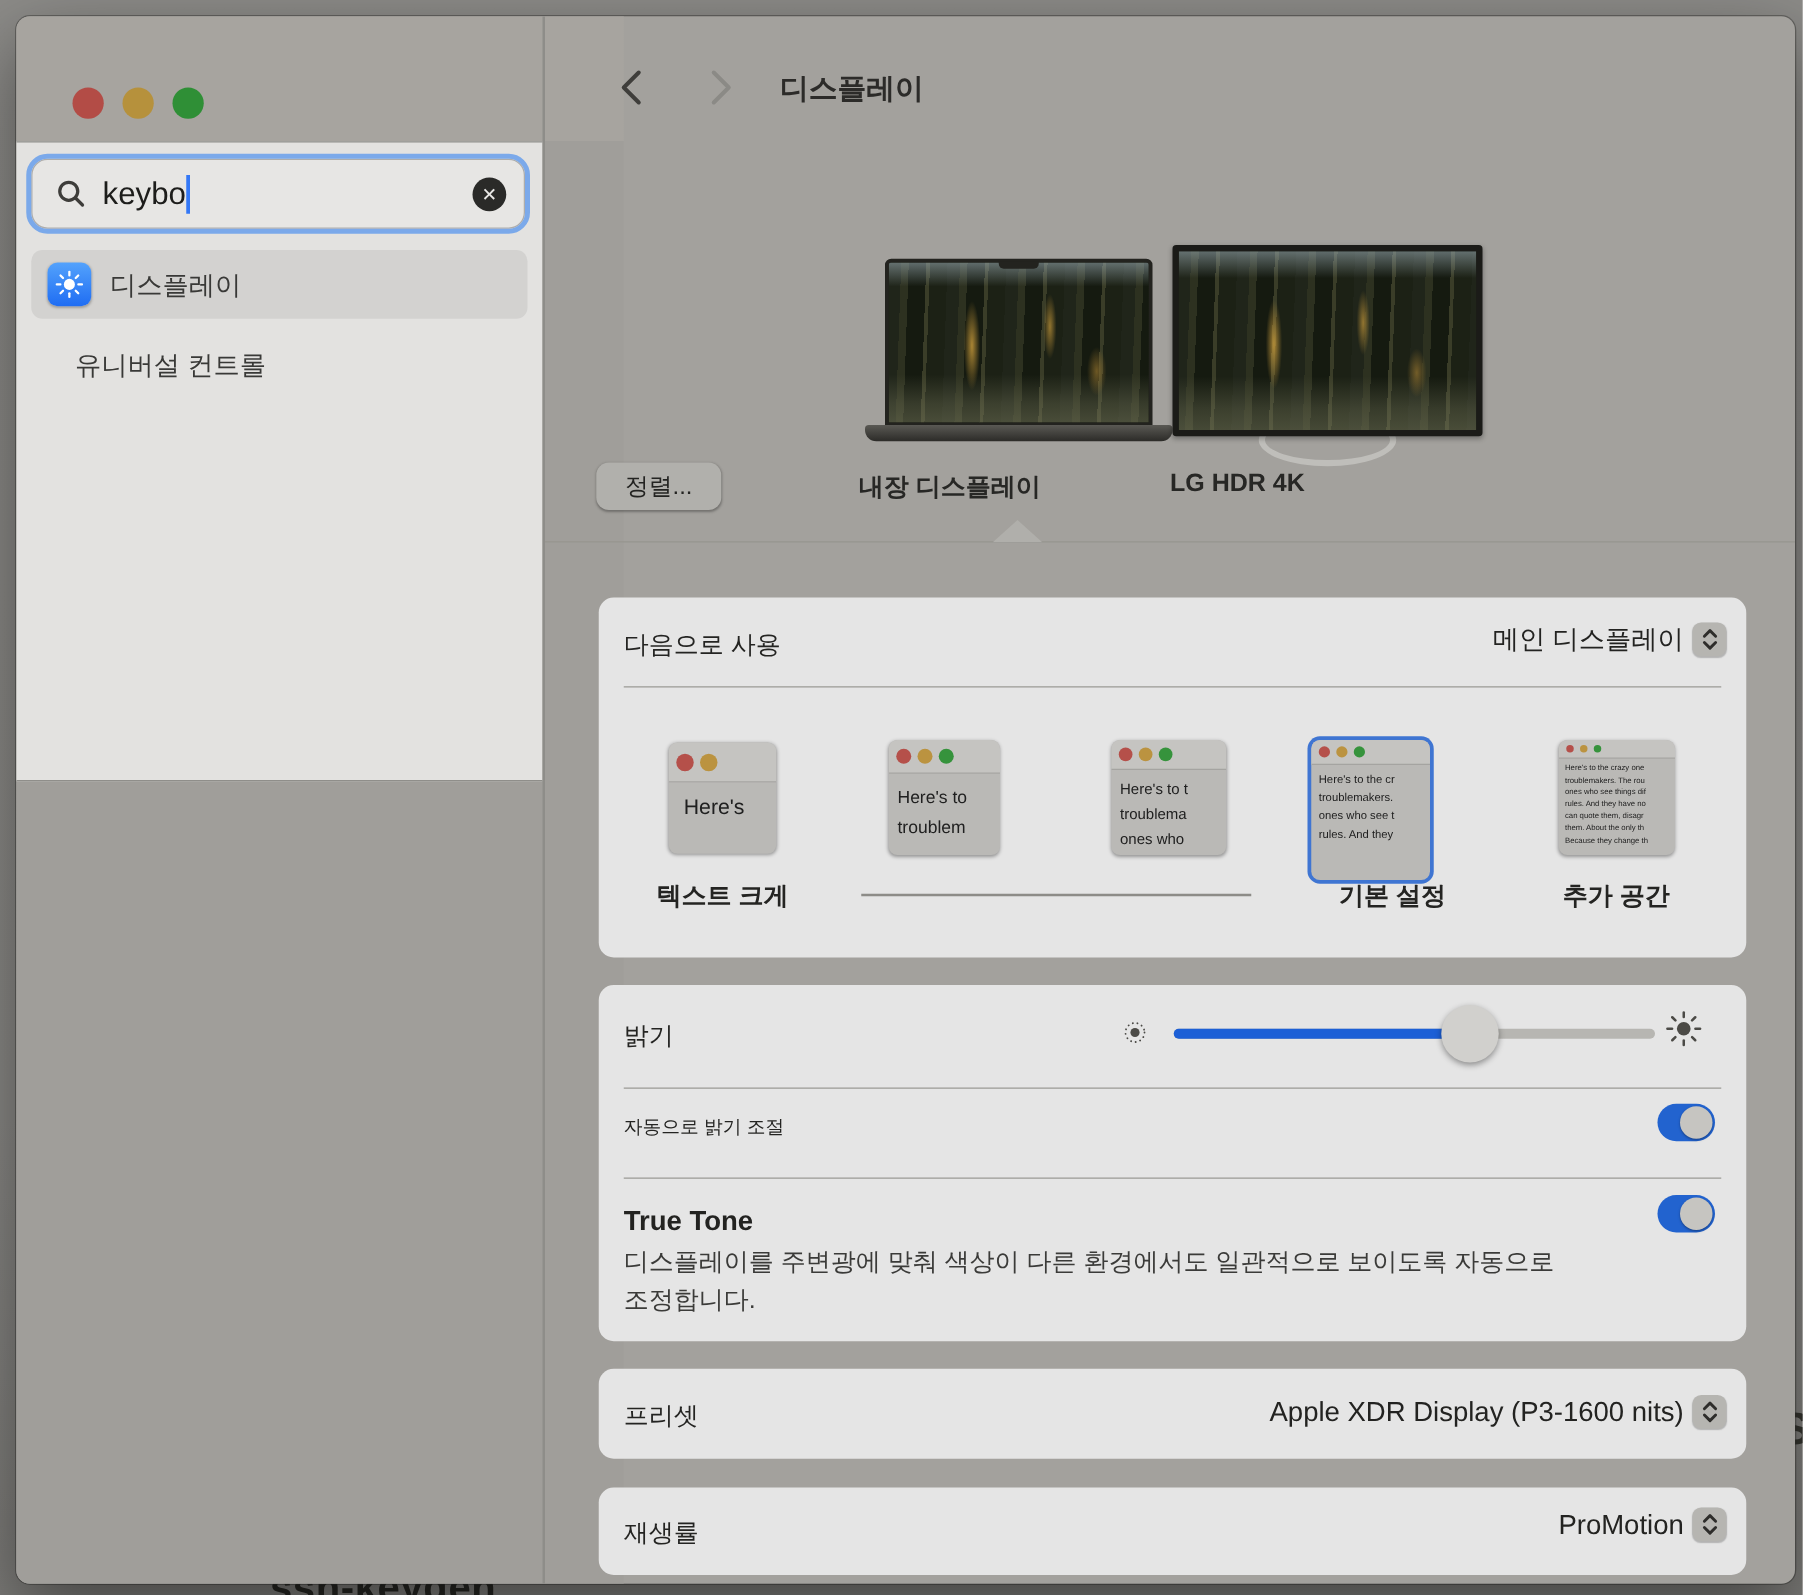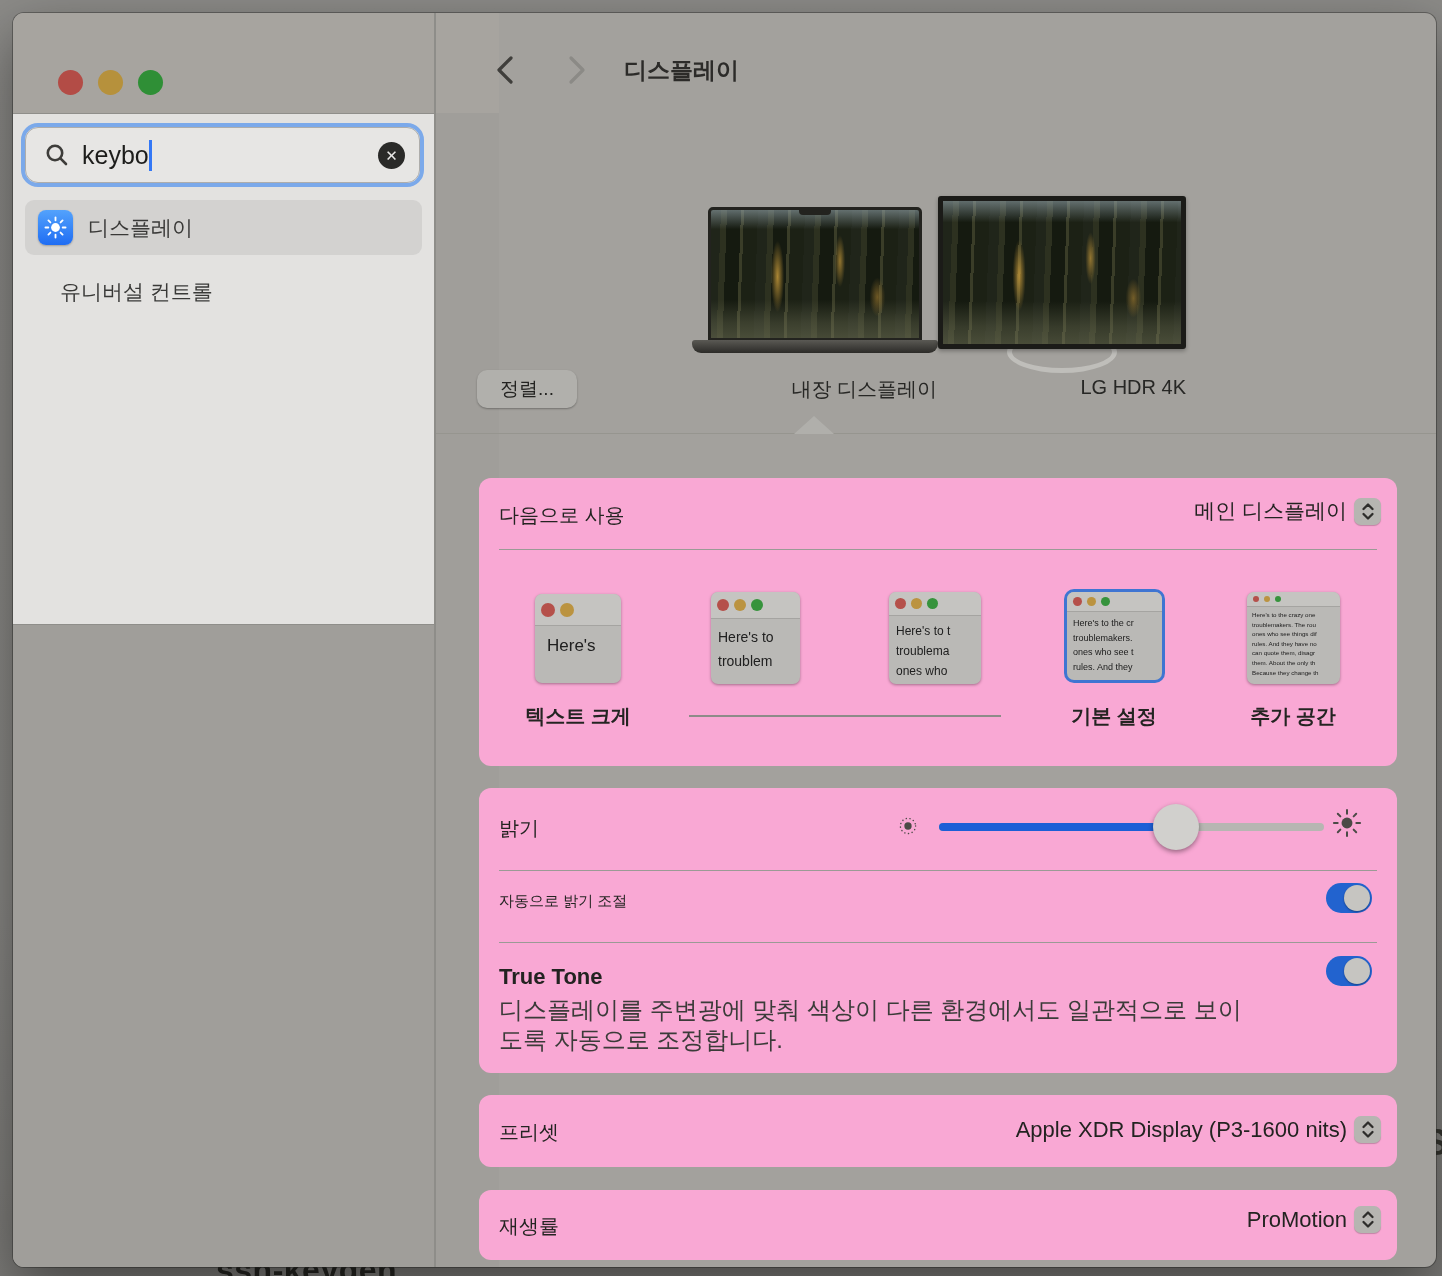--- a/index.html
+++ b/index.html
@@ -68,31 +68,31 @@
   .forest{
     background:
       linear-gradient(180deg, rgba(158,176,184,.55) 0%, rgba(158,176,184,0) 15%),
       radial-gradient(ellipse 10px 55px at 32% 52%, rgba(196,152,58,.85), transparent 65%),
       radial-gradient(ellipse 8px 40px at 62% 40%, rgba(196,152,58,.7), transparent 65%),
       radial-gradient(ellipse 12px 30px at 80% 68%, rgba(170,130,50,.6), transparent 65%),
       linear-gradient(0deg, rgba(118,120,92,.5) 0%, rgba(118,120,92,.35) 12%, transparent 30%),
       repeating-linear-gradient(92deg,#20251a 0px,#20251a 10px,#2d3120 10px,#2d3120 16px,#151a10 16px,#151a10 30px,#3a3d28 30px,#3a3d28 33px,#1c2115 33px,#1c2115 47px);
     background-color:#1c2115;
   }
-  .disp-label{position:absolute;top:363px;width:250px;text-align:right;font-size:20px;font-weight:400;color:#272725;z-index:3;}
+  .disp-label{position:absolute;top:363px;width:250px;text-align:left;font-size:20px;font-weight:700;color:#272725;z-index:3;}
   .disp-label.builtin{left:251px;} .disp-label.external{left:500px;}
   .arrange-btn{position:absolute;left:41px;top:357px;width:100px;height:38px;border-radius:10px;
     background:#b1b0ac;font-size:19px;color:#232321;display:flex;align-items:center;justify-content:center;
     box-shadow:0 1px 2px rgba(0,0,0,.3);}
   .zone-divider{position:absolute;left:0;top:420px;width:100%;height:1px;background:#96958f;}
   .sel-caret{position:absolute;left:358px;top:403px;width:40px;height:18px;background:#b0afab;
     clip-path:polygon(50% 0,100% 100%,0 100%);z-index:2;}
 
   
-  .card{position:absolute;left:43px;width:918px;background:#f9a8d4;border-radius:12px;}
+  .card{position:absolute;left:43px;width:918px;background:#e5e5e5;border-radius:12px;}
   .card-divider{position:absolute;left:20px;right:20px;height:1px;background:#9b9a95;}
   .row-label-l{position:absolute;left:20px;font-size:20px;color:#242422;}
   .stepper{position:absolute;right:16px;display:flex;align-items:center;gap:7px;}
   .stepper .val{font-size:21px;color:#232321;}
   .chev-box{width:27px;height:27px;border-radius:7px;background:#b6b5b1;box-shadow:0 1px 1px rgba(0,0,0,.22);
     display:flex;align-items:center;justify-content:center;}
 
   #card1{top:465px;height:288px;}
   
   .thumb{position:absolute;top:114px;background:#bab9b6;border-radius:7px;overflow:hidden;
@@ -103,42 +103,42 @@
   .thumb .body{color:#202020;white-space:nowrap;overflow:hidden;}
   #t1{left:56px;top:116px;width:86px;height:89px;}
   #t1 .tb{height:32px;} #t1 .tb i{width:14px;height:14px;}
   #t1 .body{font-size:17px;font-weight:500;padding:10px 0 0 12px;}
   #t2{left:232px;width:89px;height:92px;}
   #t2 .tb{height:27px;} #t2 .tb i{width:12px;height:12px;}
   #t2 .body{font-size:14px;line-height:24px;padding:6px 0 0 7px;}
   #t3{left:410px;width:92px;height:92px;}
   #t3 .tb{height:24px;} #t3 .tb i{width:11px;height:11px;}
   #t3 .body{font-size:12px;line-height:20px;padding:5px 0 0 7px;}
-  #t4{left:588px;width:95px;height:88px;box-shadow:0 0 0 3px #3f75d2;}
+  #t4{left:570px;width:95px;height:112px;box-shadow:0 0 0 3px #3f75d2;}
   #t4 .tb{height:20px;} #t4 .tb i{width:9px;height:9px;}
   #t4 .body{font-size:9px;line-height:14.5px;padding:4px 0 0 6px;}
   #t5{left:768px;width:93px;height:92px;}
   #t5 .tb{height:15px;} #t5 .tb i{width:6px;height:6px;}
   #t5 .body{font-size:6.2px;line-height:9.6px;padding:3px 0 0 5px;}
   .thumb-label{position:absolute;top:225px;width:150px;text-align:center;font-size:20px;font-weight:600;color:#242422;}
   #tl1{left:24px;} #tl4{left:560px;} #tl5{left:739px;}
   .thumb-line{position:absolute;left:210px;top:237px;width:312px;height:2px;background:#8d8c88;}
 
   #card2{top:775px;height:285px;}
   .sun{position:absolute;display:flex;}
   .sun-small{left:418px;top:27px;} .sun-big{left:852px;top:19px;}
   .slider-track{position:absolute;left:460px;top:35px;width:385px;height:8px;border-radius:4px;background:#b7b6b2;}
   .slider-fill{height:8px;border-radius:4px;background:#1c5fd6;}
   .slider-knob{position:absolute;top:-19px;width:46px;height:46px;border-radius:50%;background:#d1d0cd;
     box-shadow:0 2px 5px rgba(0,0,0,.4);}
   .toggle{position:absolute;right:25px;width:46px;height:30px;border-radius:15px;background:#2263cf;}
   .toggle .knob{position:absolute;right:2px;top:2px;width:26px;height:26px;border-radius:50%;background:#c6c5c1;
     box-shadow:0 1px 2px rgba(0,0,0,.35);}
   .tt-title{position:absolute;left:20px;top:176px;font-size:22px;font-weight:600;color:#232321;}
-  .tt-desc{position:absolute;left:20px;top:207px;width:748px;font-size:24px;line-height:30px;color:#3b3b39;}
+  .tt-desc{position:absolute;left:20px;top:207px;width:748px;font-size:20px;line-height:30px;color:#3b3b39;}
 
   #card3{top:1082px;height:72px;}
   #card4{top:1177px;height:70px;}
   #card3 .stepper .val,#card4 .stepper .val{font-size:22px;}
 
   svg{display:block;}
 </style>
 </head>
 <body>
 

